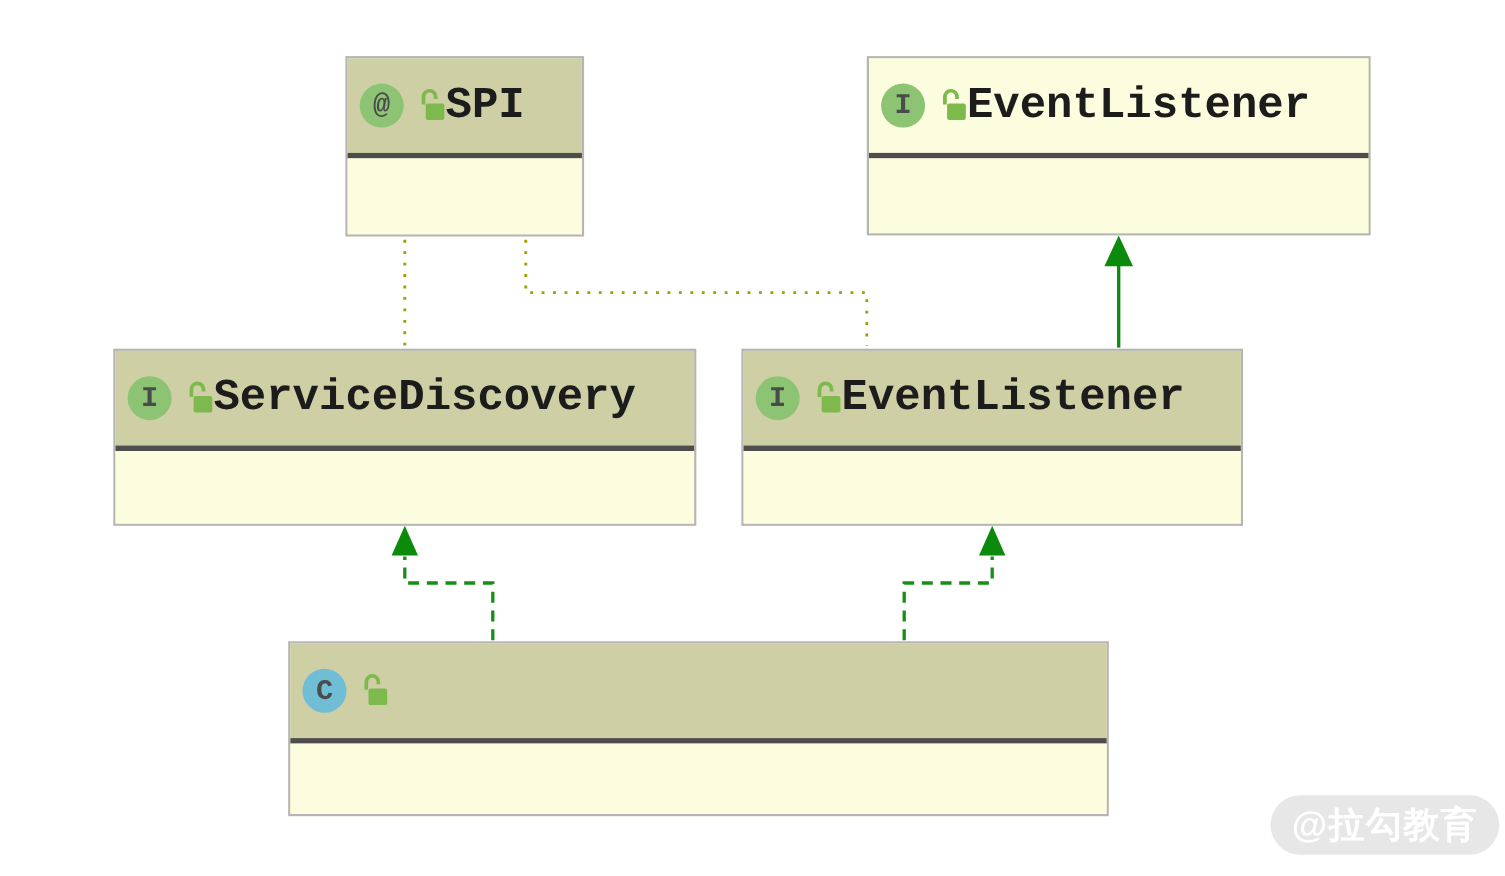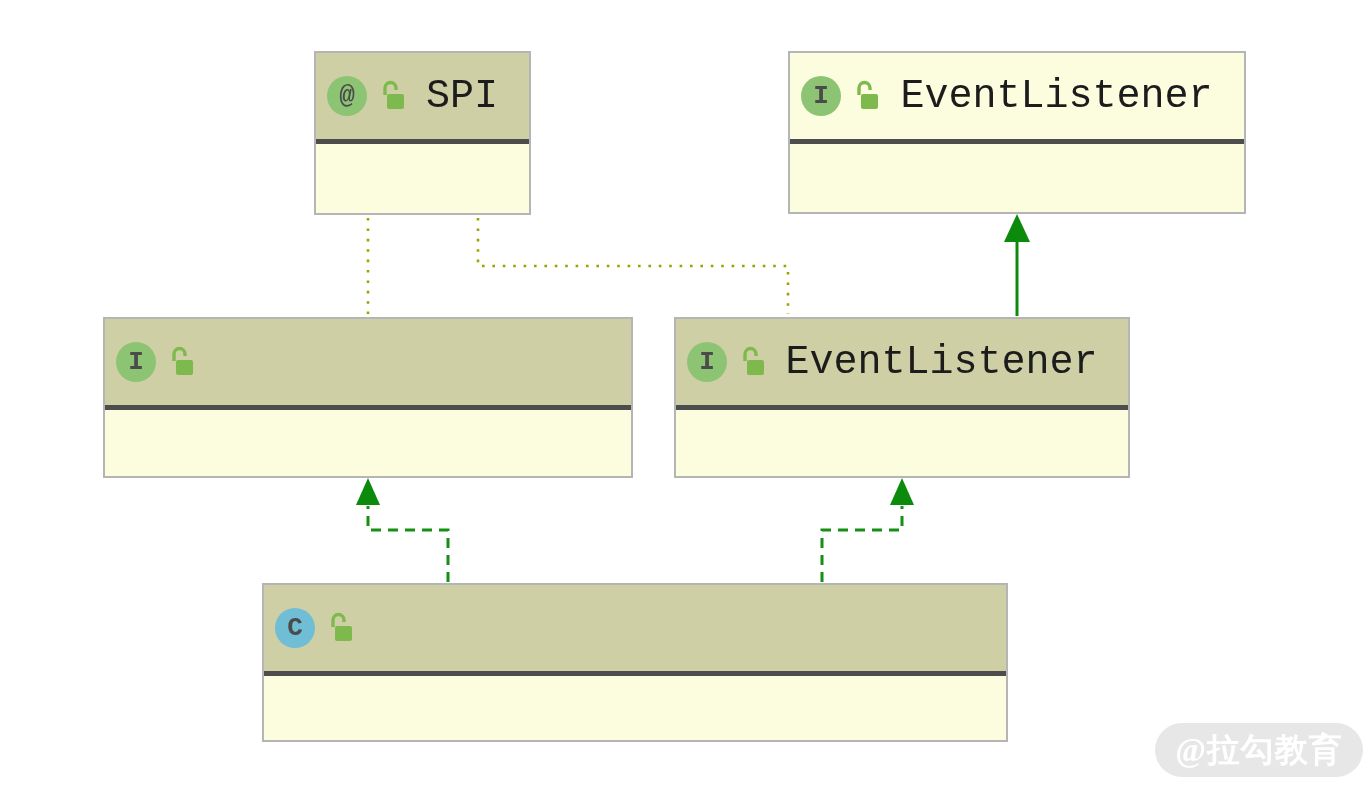--- a/index.html
+++ b/index.html
@@ -21,36 +21,36 @@
   .nbody{flex:1 1 auto;background:#fcfcde;}
   .badge{
     width:40px;height:40px;border-radius:50%;flex:0 0 auto;
     display:flex;align-items:center;justify-content:center;
     font:700 26px "Liberation Mono","DejaVu Sans Mono",monospace;color:#4b4b4b;
   }
   .badge.green{background:#8dc474;}
   .badge.blue{background:#6fbed6;}
   .lock{flex:0 0 auto;margin-left:14px;display:flex;align-items:center;}
   .lbl{
-    flex:1 1 auto;text-align:center;font-size:40px;font-weight:400;color:#1c1c1c;
+    flex:1 1 auto;text-align:left;font-size:40px;font-weight:700;color:#1c1c1c;
     white-space:nowrap;letter-spacing:0px;
   }
   
   #edges{position:absolute;left:0;top:0;pointer-events:none;}
   .edge-dotted{stroke:#a0a000;stroke-width:2.6;stroke-dasharray:2.6 7.8;fill:none;}
   .edge-dashed{stroke:#159015;stroke-width:3;stroke-dasharray:10 7;fill:none;}
   .edge-solid{stroke:#0b8a0b;stroke-width:3;fill:none;}
   .arrowhead{fill:#0b8a0b;stroke:none;}
   
   .watermark{
     position:absolute;left:1155px;top:723px;width:208px;height:54px;
     background:#e7e7e7;border-radius:27px;display:flex;align-items:center;justify-content:center;
   }
   .watermark span{
-    color:#ffffff;font-family:Liberation Serif, serif;
+    color:#ffffff;font-family:Liberation Sans, sans-serif;
     font-size:33px;font-weight:700;letter-spacing:1px;white-space:nowrap;
   }
 </style>
 </head>
 <body>
 
 <div id="stage">
 
   <svg id="edges" width="1368" height="796" viewBox="0 0 1368 796">
 
@@ -100,20 +100,21 @@
 
   <div class="node" style="left:103px;top:317px;width:530px;height:161px">
     <div class="hdr">
       <span class="badge green">I</span>
       <span class="lock">
         <svg width="24" height="32" viewBox="0 0 24 32">
             <path d="M4 15 L4 8 A5.5 5.5 0 0 1 15 8 L15 10" stroke="#7eb94e" stroke-width="3.4" fill="none"></path>
             <rect x="6" y="14" width="17" height="15" rx="2" fill="#7eb94e"></rect>
           </svg>
       </span>
+      <span class="lbl">ServiceDiscovery</span>
     </div>
     <div class="sep"></div>
     <div class="nbody"></div>
   </div>
 
   <div class="node" style="left:674px;top:317px;width:456px;height:161px">
     <div class="hdr">
       <span class="badge green">I</span>
       <span class="lock">
         <svg width="24" height="32" viewBox="0 0 24 32">

